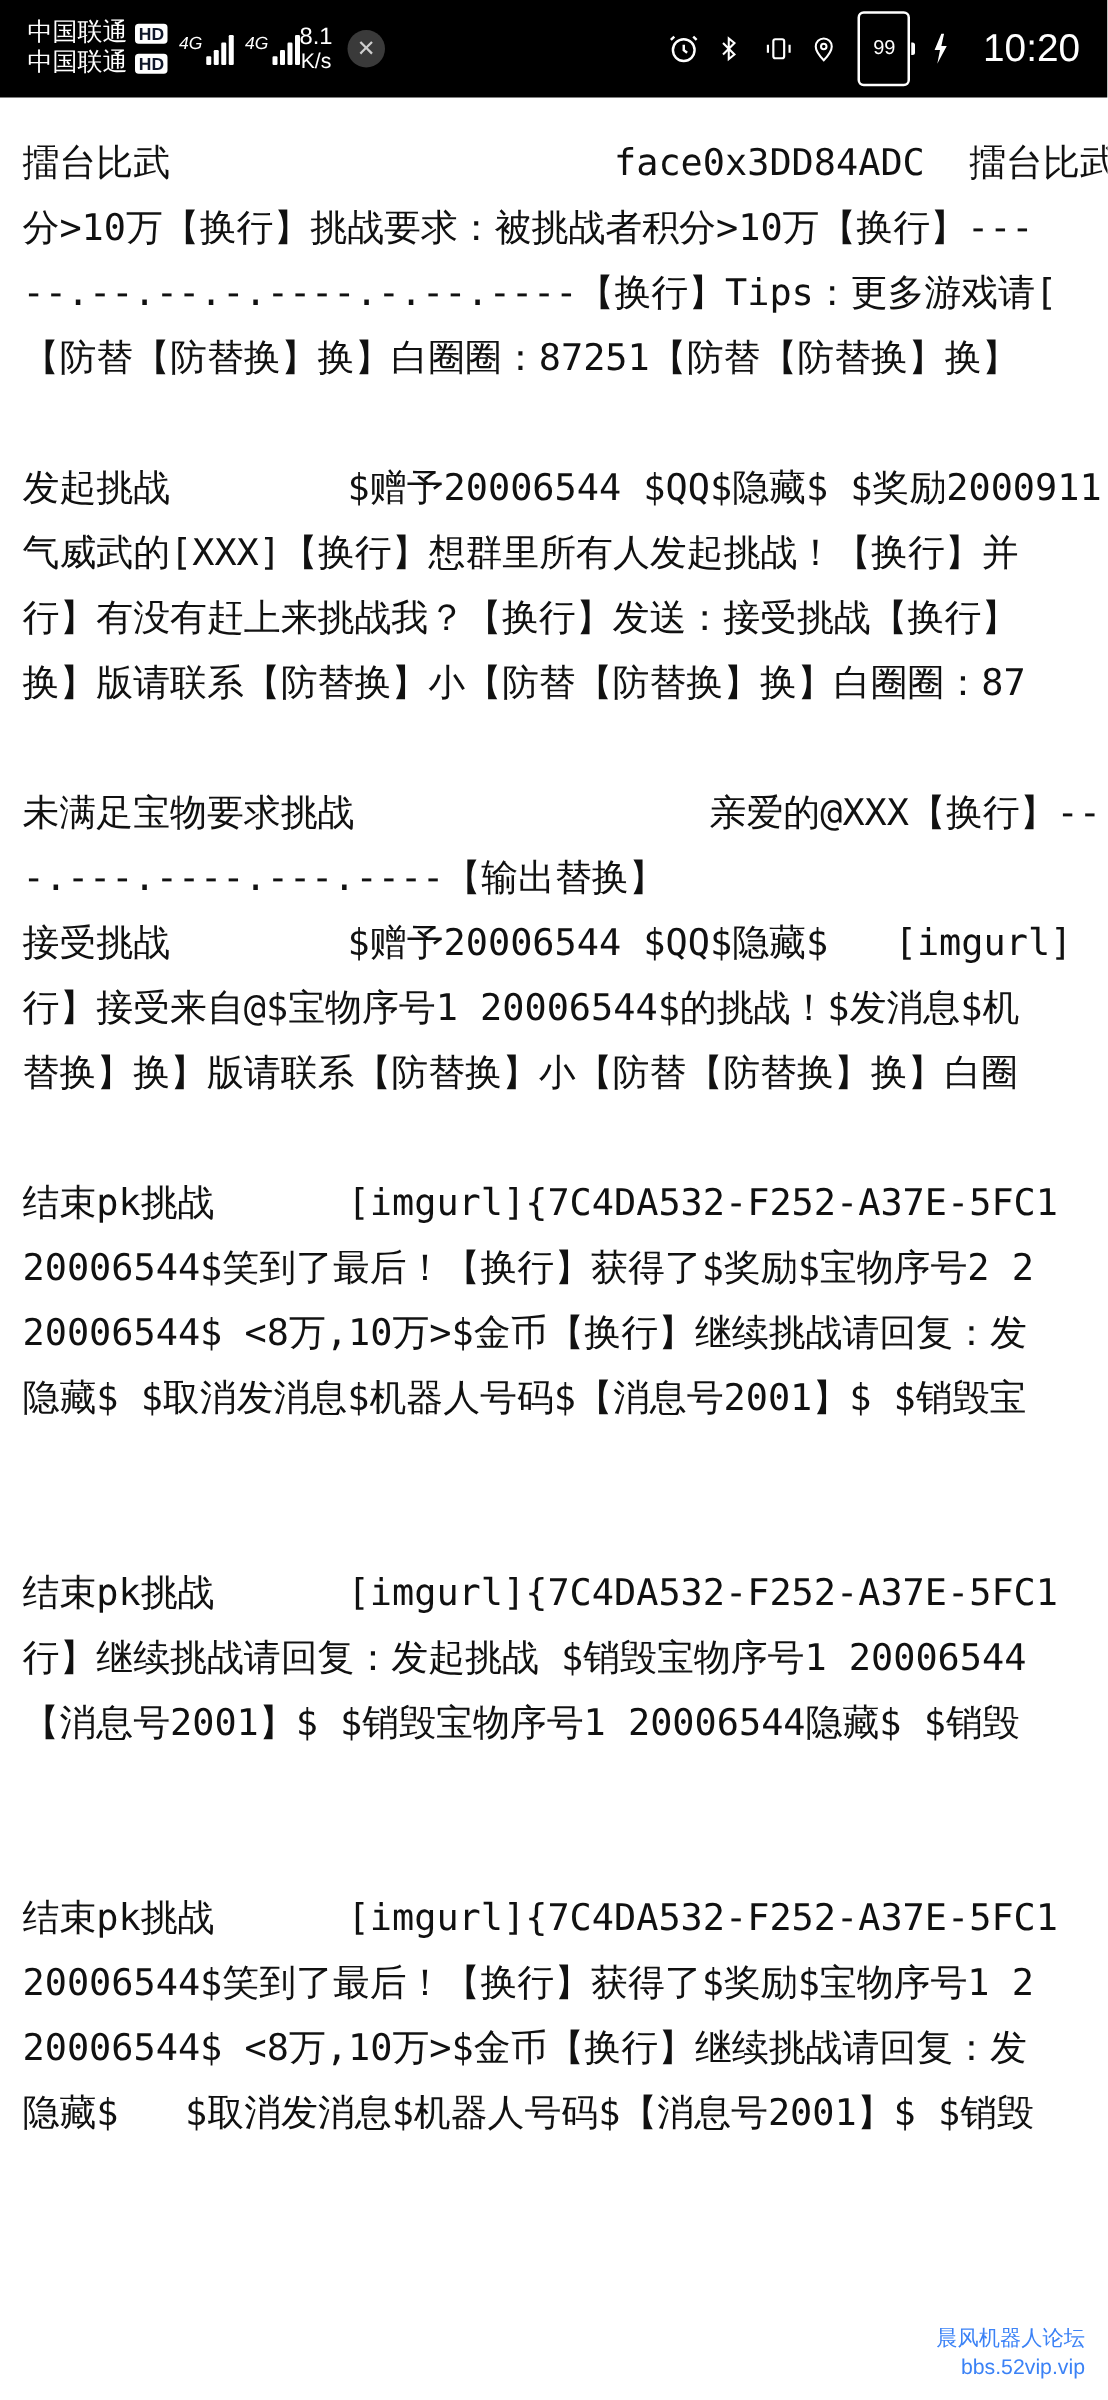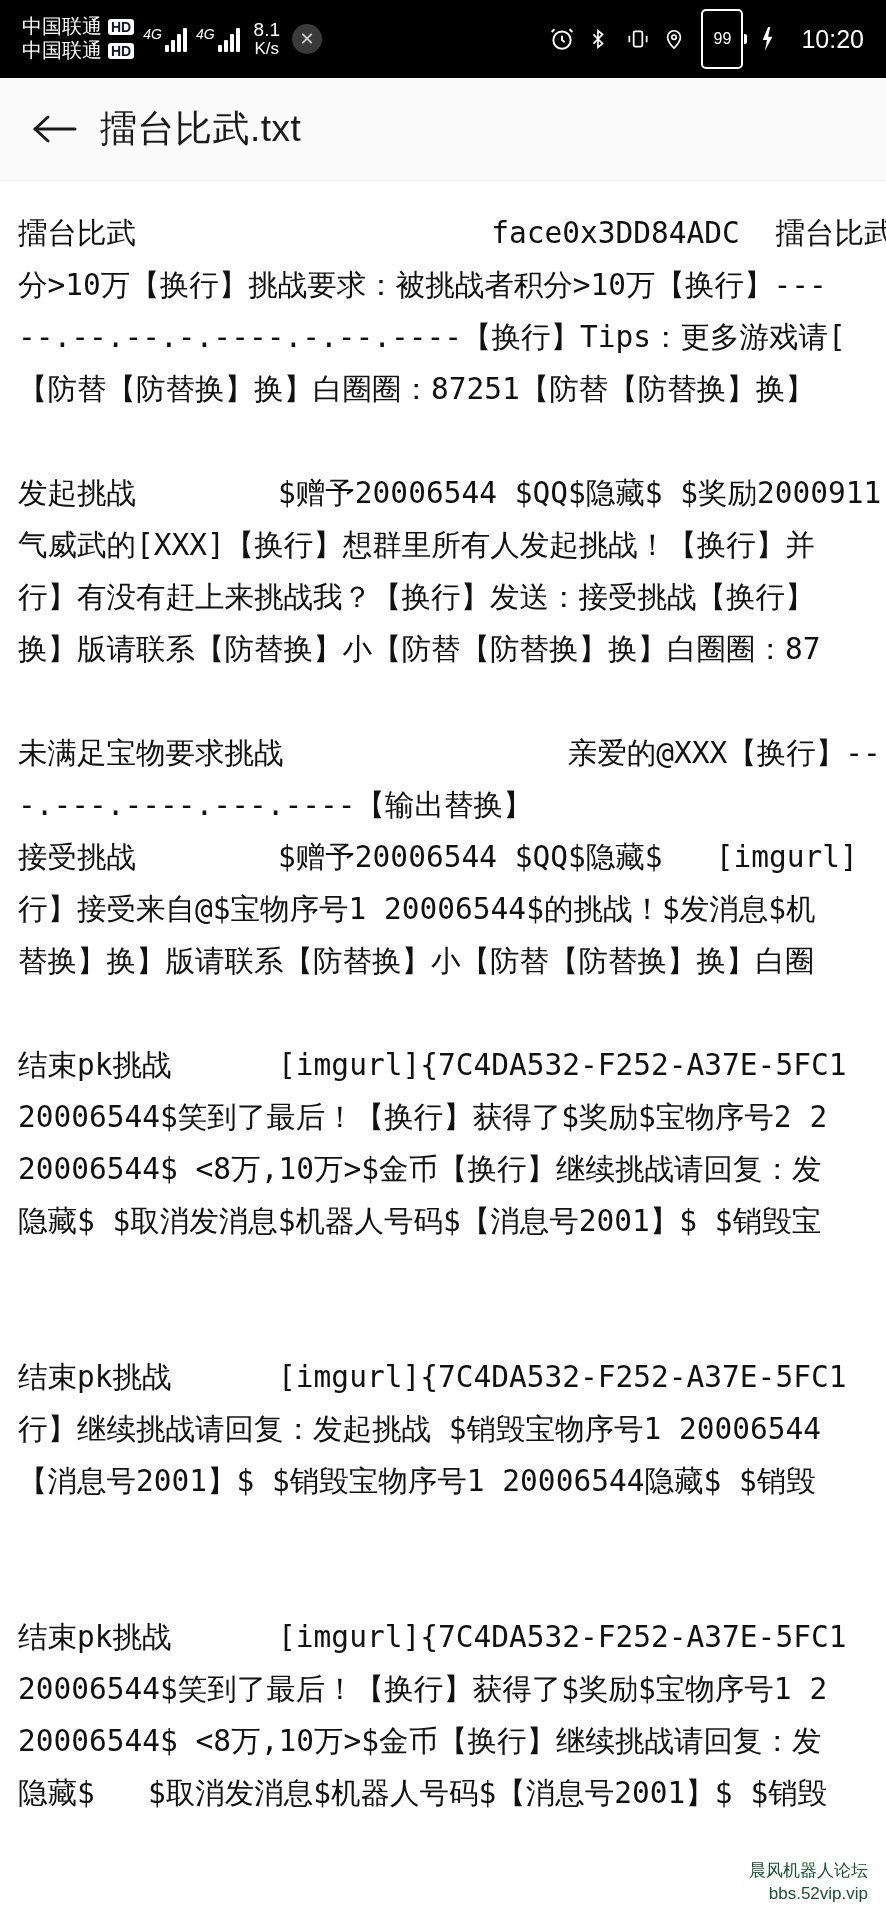--- a/index.html
+++ b/index.html
@@ -43,21 +43,20 @@
     font-style: italic;
   }
   .sig-label { font-size: 14px; margin-bottom: 11px; }
   .bars { display: flex; align-items: flex-end; gap: 2px; height: 26px; }
   .bars i { display: block; width: 4px; background: #ffffff; border-radius: 1px; }
   .bars i:nth-child(1){ height: 7px; }
   .bars i:nth-child(2){ height: 12px; }
   .bars i:nth-child(3){ height: 18px; }
   .bars i:nth-child(4){ height: 24px; }
   .speed {
-    margin-left: 14px;
     display: flex; flex-direction: column;
     align-items: center; justify-content: center;
     font-size: 19px; line-height: 1.05;
   }
   .speed .unit { font-size: 17px; }
   .x-icon {
     margin-left: 12px;
     width: 30px; height: 30px;
     border-radius: 50%;
     background: #3a3a3a;
@@ -79,21 +78,21 @@
     padding: 18px 5px;
     font-size: 16px;
     line-height: 20px;
     min-width: 42px;
     text-align: center;
   }
   .batt-tip {
     width: 3px; height: 10px; background: #ffffff;
     border-radius: 0 2px 2px 0; margin-left: 1px;
   }
-  .clock { font-size: 25px; margin-left: 4px; }
+  .clock { font-size: 31px; margin-left: 4px; }
   .icn { width: 26px; height: 26px; display:inline-block; }
 
   
   .appbar {
     height: 103px;
     background: #fafafa;
     display: flex;
     align-items: center;
     padding: 0 26px;
     border-bottom: 1px solid #ececec;
@@ -125,21 +124,21 @@
     white-space: pre;
     letter-spacing: 0px;
   }
   .txt .blank { display: block; height: 52px; }
 
   .watermark {
     position: absolute;
     right: 18px;
     bottom: 14px;
     text-align: right;
-    color: #14532d;
+    color: #3b82f6;
     font-size: 17px;
     line-height: 1.35;
     pointer-events: none;
   }
   .wrap { position: relative; width: 886px; height: 1920px; }
 </style>
 </head>
 <body>
 
 <div class="wrap">
@@ -214,29 +213,20 @@
       </span>
       <span class="icn">
         <svg width="16" height="26" viewBox="0 0 12 24" fill="#fff">
             <path d="M7 1L2 13h4l-2 10 7-13H7l2-9z"></path>
           </svg>
       </span>
       <span class="clock">10:20</span>
     </div>
   </div>
 
-  <div class="appbar">
-    <div class="back-arrow">
-      <svg width="46" height="34" viewBox="0 0 46 34" fill="none" stroke="#1a1a1a" stroke-width="3" stroke-linecap="round" stroke-linejoin="round">
-        <path d="M44 17H4"></path>
-          <path d="M17 5L4 17l13 12"></path>
-      </svg>
-    </div>
-    <div class="doc-title">擂台比武.txt</div>
-  </div>
 
   <div class="content">
     <div class="txt" id="doc-text"><div>擂台比武                    face0x3DD84ADC  擂台比武说</div><div>分&gt;10万【换行】挑战要求：被挑战者积分&gt;10万【换行】---</div><div>--.--.--.-.----.-.--.----【换行】Tips：更多游戏请[</div><div>【防替【防替换】换】白圈圈：87251【防替【防替换】换】</div><div class="blank"></div><div>发起挑战        $赠予20006544 $QQ$隐藏$ $奖励2000911</div><div>气威武的[XXX]【换行】想群里所有人发起挑战！【换行】并</div><div>行】有没有赶上来挑战我？【换行】发送：接受挑战【换行】</div><div>换】版请联系【防替换】小【防替【防替换】换】白圈圈：87</div><div class="blank"></div><div>未满足宝物要求挑战                亲爱的@XXX【换行】--</div><div>-.---.----.---.----【输出替换】</div><div>接受挑战        $赠予20006544 $QQ$隐藏$   [imgurl]</div><div>行】接受来自@$宝物序号1 20006544$的挑战！$发消息$机</div><div>替换】换】版请联系【防替换】小【防替【防替换】换】白圈</div><div class="blank"></div><div>结束pk挑战      [imgurl]{7C4DA532-F252-A37E-5FC1</div><div>20006544$笑到了最后！【换行】获得了$奖励$宝物序号2 2</div><div>20006544$ &lt;8万,10万&gt;$金币【换行】继续挑战请回复：发</div><div>隐藏$ $取消发消息$机器人号码$【消息号2001】$ $销毁宝</div><div class="blank"></div><div class="blank"></div><div>结束pk挑战      [imgurl]{7C4DA532-F252-A37E-5FC1</div><div>行】继续挑战请回复：发起挑战 $销毁宝物序号1 20006544</div><div>【消息号2001】$ $销毁宝物序号1 20006544隐藏$ $销毁</div><div class="blank"></div><div class="blank"></div><div>结束pk挑战      [imgurl]{7C4DA532-F252-A37E-5FC1</div><div>20006544$笑到了最后！【换行】获得了$奖励$宝物序号1 2</div><div>20006544$ &lt;8万,10万&gt;$金币【换行】继续挑战请回复：发</div><div>隐藏$   $取消发消息$机器人号码$【消息号2001】$ $销毁</div><div class="blank"></div><div class="blank"></div></div>
   </div>
 
   <div class="watermark">
     <div>晨风机器人论坛</div>
     <div>bbs.52vip.vip</div>
   </div>
 

